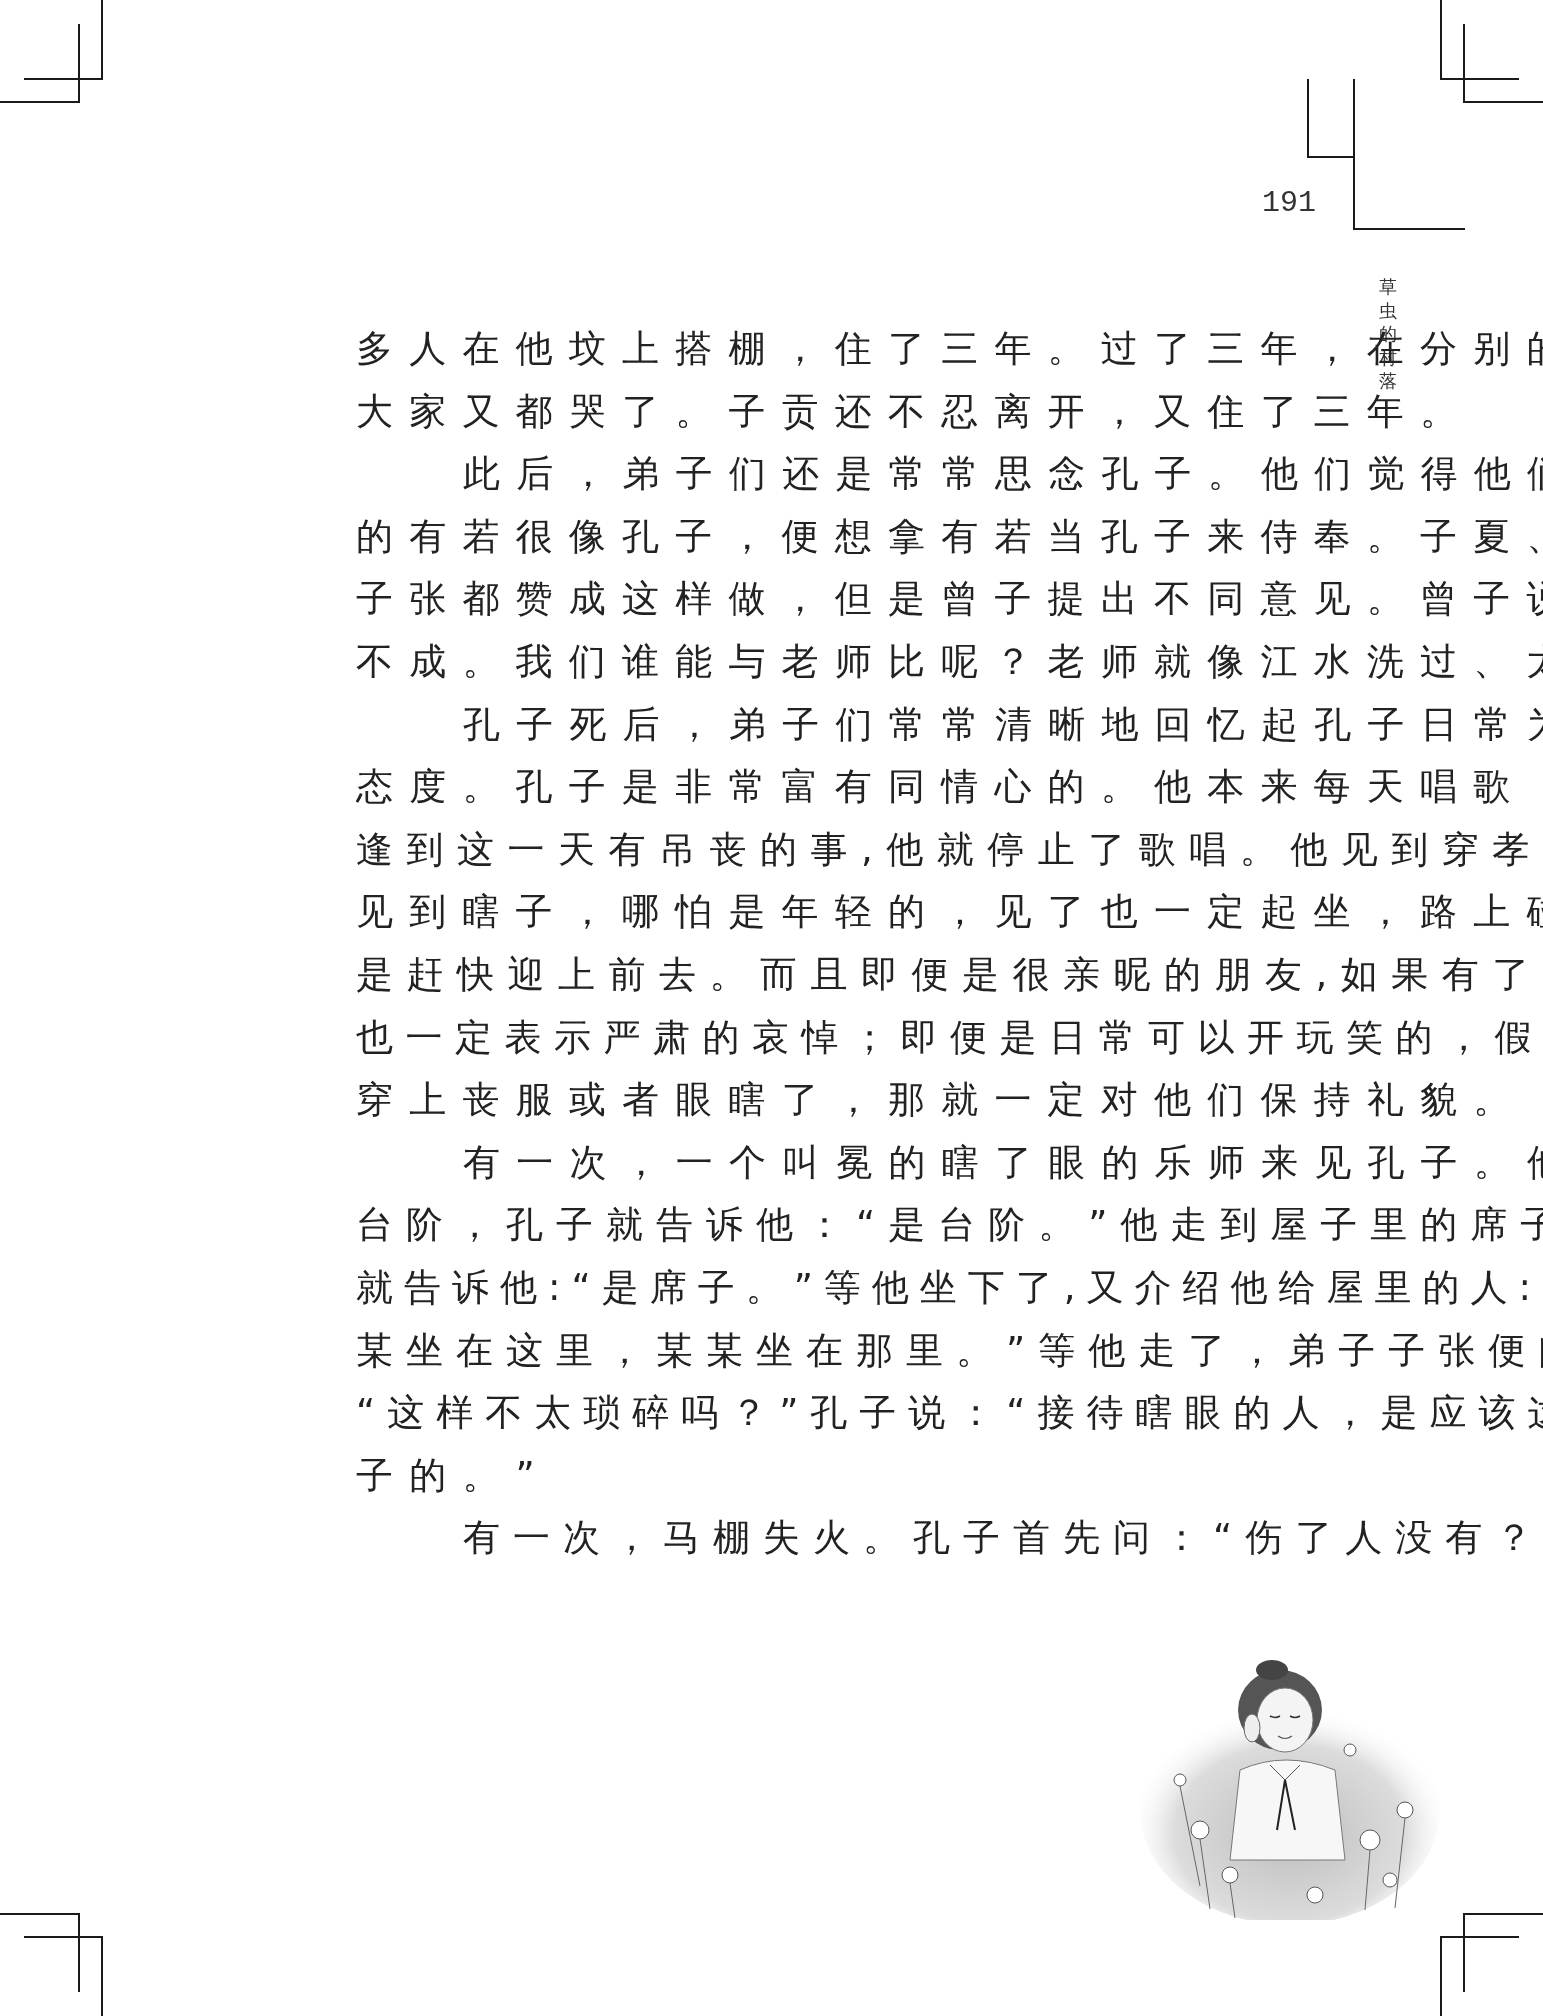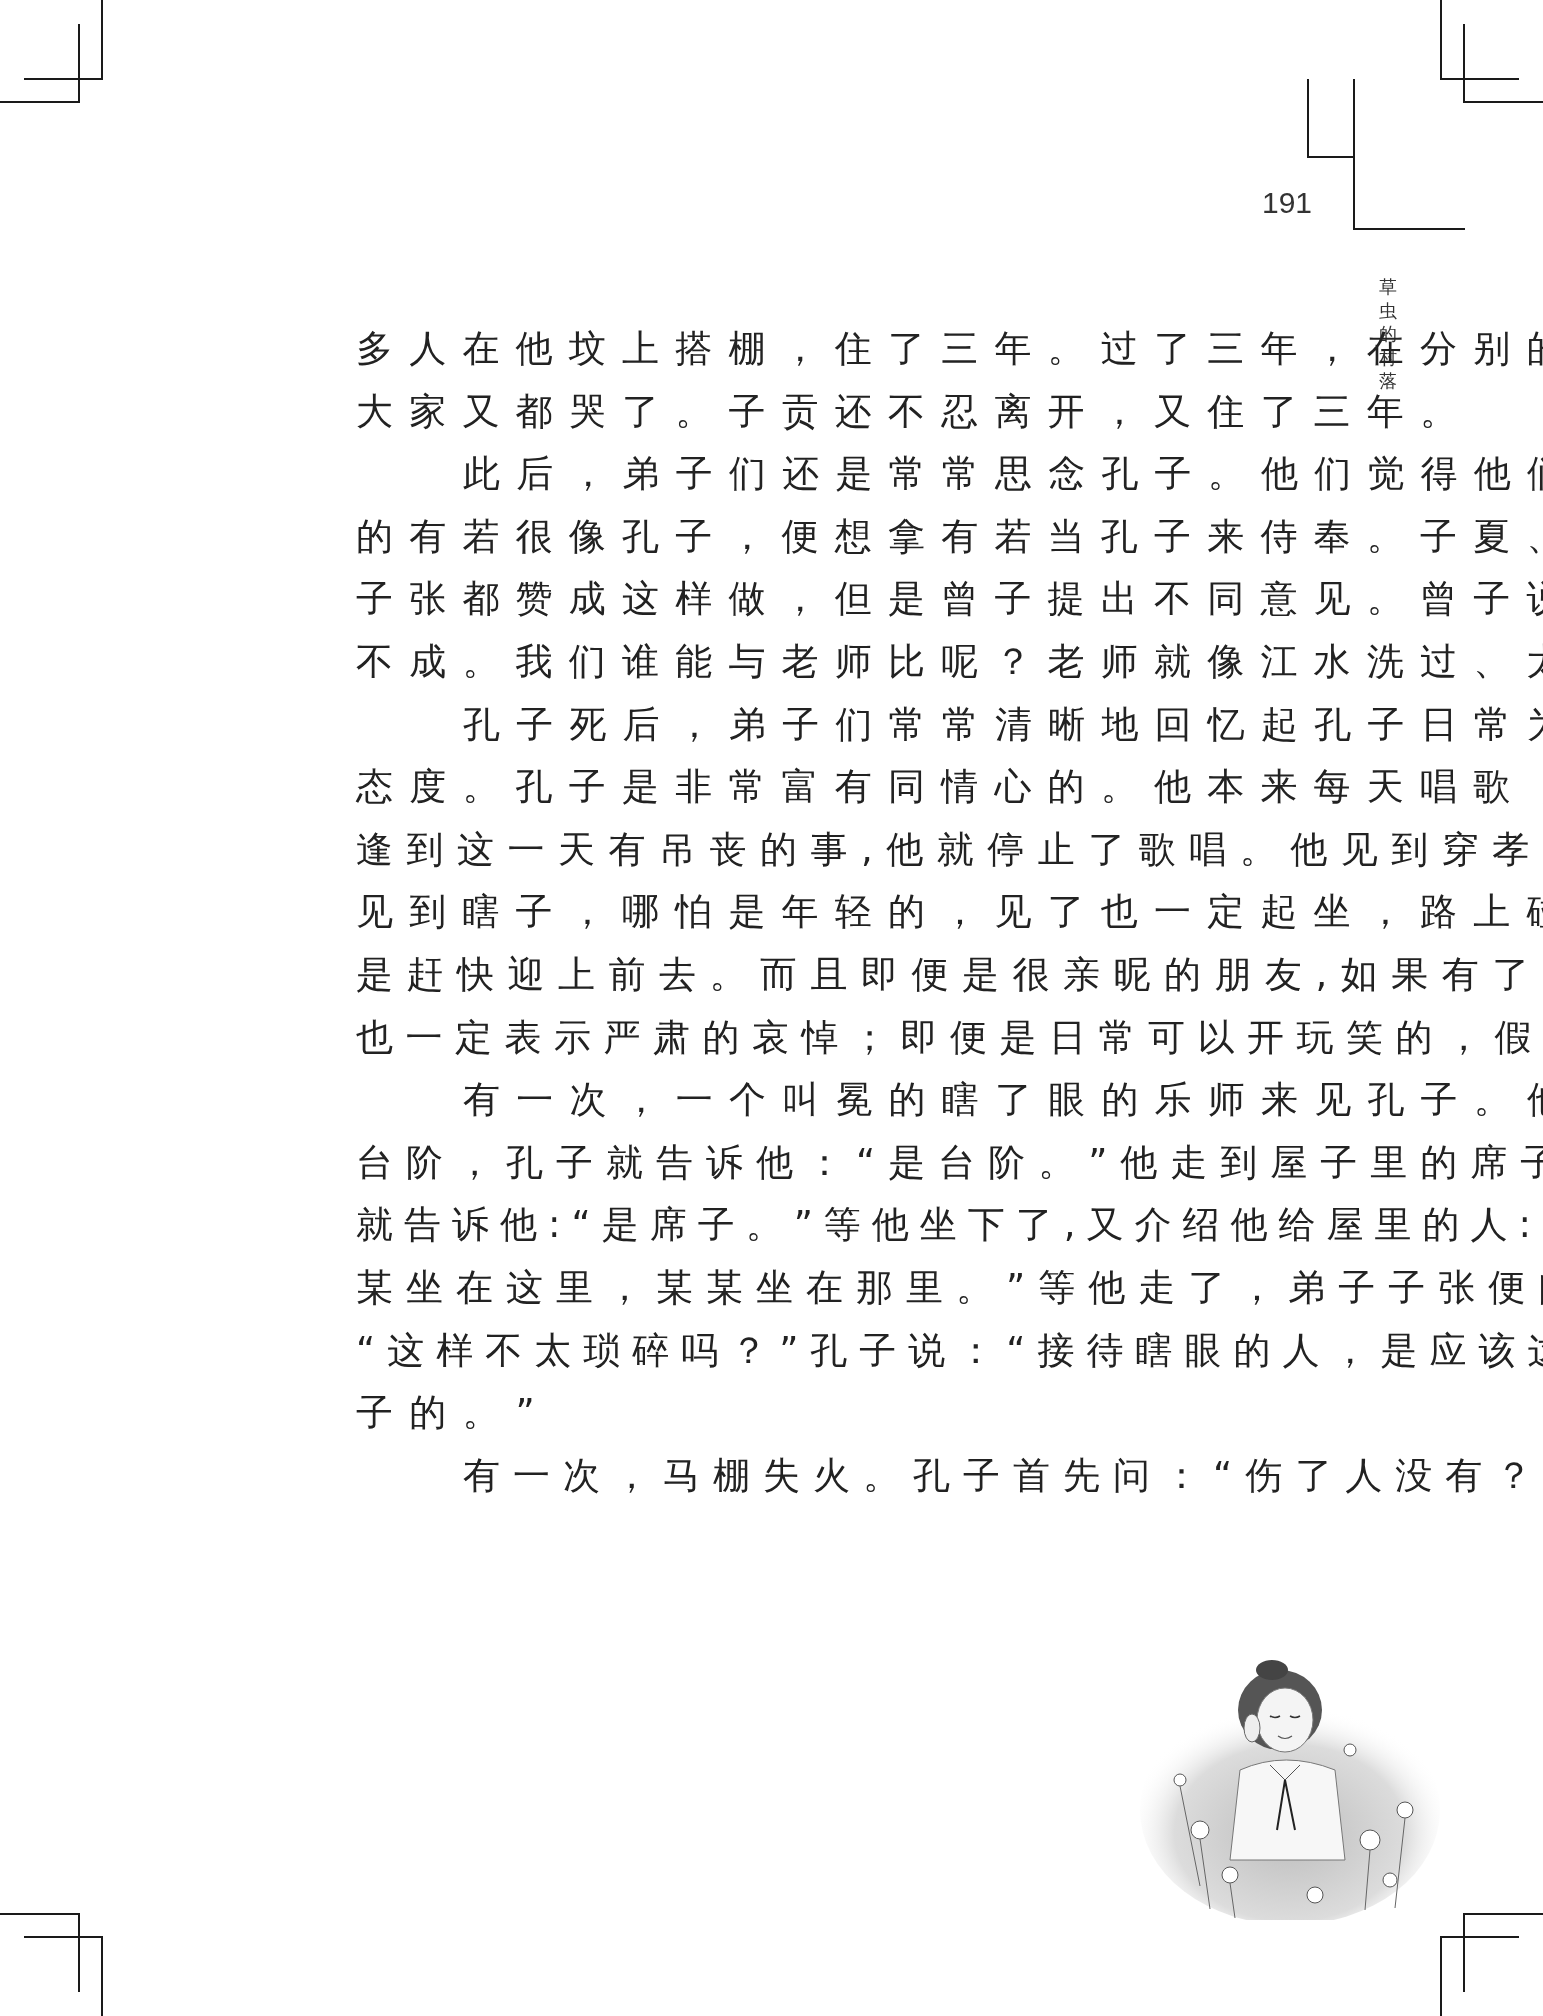--- a/index.html
+++ b/index.html
@@ -1,21 +1,21 @@
 <!DOCTYPE html>
 <html><head>
 <meta charset="utf-8">
 <style>
   html, body { margin: 0; padding: 0; background: #ffffff; }
   body { width: 1543px; height: 2016px; position: relative; overflow: hidden;
          font-family: "DejaVu Sans", "Liberation Sans", sans-serif; color: #222; }
   .mark { position: absolute; background: #1a1a1a; }
   .h { height: 2px; }
   .v { width: 2px; }
-  .page-number { position: absolute; left: 1262px; top: 186px; font-family: Liberation Sans, sans-serif;
+  .page-number { position: absolute; left: 1262px; top: 186px; font-family: Liberation Mono, monospace;
                  font-size: 30px; color: #333; letter-spacing: 0px; }
   .running-head { position: absolute; left: 1373px; top: 275px; width: 30px;
                   font-size: 18px; color: #333; line-height: 23.5px; text-align: center; }
   .running-head span { display: block; }
   .body-text { position: absolute; left: 356px; top: 318px; width: 864px; }
   .line { height: 62.6px; line-height: 62.6px; font-size: 37px; letter-spacing: 16.2px;
           white-space: nowrap; color: #222; }
   .line.indent { padding-left: 107px; }
   .illustration { position: absolute; left: 1140px; top: 1640px; width: 300px; height: 280px; }
 </style>
@@ -63,20 +63,21 @@
   <div class="line indent">此后，弟子们还是常常思念孔子。他们觉得他们之中</div>
   <div class="line">的有若很像孔子，便想拿有若当孔子来侍奉。子夏、子游、</div>
   <div class="line">子张都赞成这样做，但是曾子提出不同意见。曾子说：“这</div>
   <div class="line">不成。我们谁能与老师比呢？老师就像江水洗过、太阳晒</div>
   <div class="line indent">孔子死后，弟子们常常清晰地回忆起孔子日常为人的</div>
   <div class="line">态度。孔子是非常富有同情心的。他本来每天唱歌，但是</div>
   <div class="line" style="letter-spacing:13.5px;">逢到这一天有吊丧的事,他就停止了歌唱。他见到穿孝服的,</div>
   <div class="line">见到瞎子，哪怕是年轻的，见了也一定起坐，路上碰到也</div>
   <div class="line" style="letter-spacing:13.5px;">是赶快迎上前去。而且即便是很亲昵的朋友,如果有了丧事,</div>
   <div class="line" style="letter-spacing:12.5px;">也一定表示严肃的哀悼；即便是日常可以开玩笑的，假若是</div>
+  <div class="line">穿上丧服或者眼瞎了，那就一定对他们保持礼貌。</div>
   <div class="line indent">有一次，一个叫冕的瞎了眼的乐师来见孔子。他走到</div>
   <div class="line" style="letter-spacing:13px;">台阶，孔子就告诉他：“是台阶。”他走到屋子里的席子上，</div>
   <div class="line" style="letter-spacing:11px;">就告诉他:“是席子。”等他坐下了,又介绍他给屋里的人:“某</div>
   <div class="line" style="letter-spacing:13px;">某坐在这里，某某坐在那里。”等他走了，弟子子张便问道:</div>
   <div class="line" style="letter-spacing:12px;">“这样不太琐碎吗？”孔子说：“接待瞎眼的人，是应该这样</div>
   <div class="line">子的。”</div>
   <div class="line indent" style="letter-spacing:13px;">有一次，马棚失火。孔子首先问：“伤了人没有？”不</div>
 </div>
 
 <div class="illustration">

